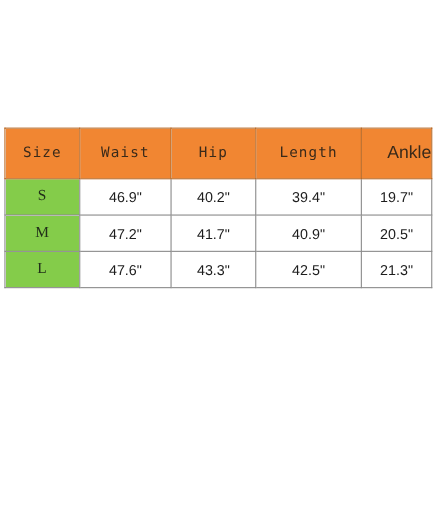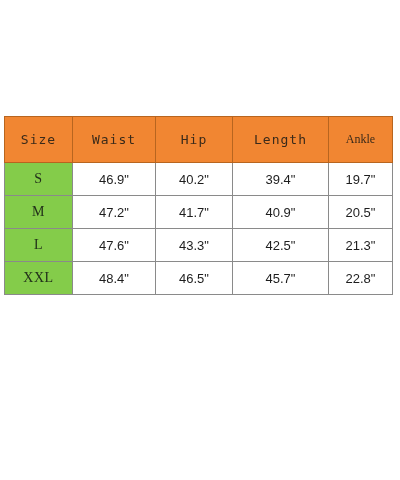--- a/index.html
+++ b/index.html
@@ -46,24 +46,25 @@
     height: 45px;
     background: #f18632;
     border-color: #b8651f;
     color: #3a2a1a;
     font-family: "DejaVu Sans Mono", monospace;
     font-size: 13px;
     letter-spacing: 1px;
     font-weight: normal;
   }
   #size-chart-table thead th.th-ankle {
-    font-family: Liberation Serif, serif;
-    font-size: 12px;
+    font-family: Liberation Sans, sans-serif;
+    font-size: 16px;
     letter-spacing: 0;
     font-weight: normal;
+    text-align: right;
   }
 
   
   #size-chart-table tbody tr {
     height: 33px;
   }
   #size-chart-table tbody td {
     background: #ffffff;
     color: #1d1d1d;
     font-family: "Liberation Sans", sans-serif;
@@ -113,21 +114,14 @@
       <td>40.9"</td>
       <td>20.5"</td>
     </tr>
     <tr>
       <td class="cell-size">L</td>
       <td>47.6"</td>
       <td>43.3"</td>
       <td>42.5"</td>
       <td>21.3"</td>
     </tr>
-    <tr>
-      <td class="cell-size">XXL</td>
-      <td>48.4"</td>
-      <td>46.5"</td>
-      <td>45.7"</td>
-      <td>22.8"</td>
-    </tr>
   </tbody>
 </table>
 
 </body></html>

